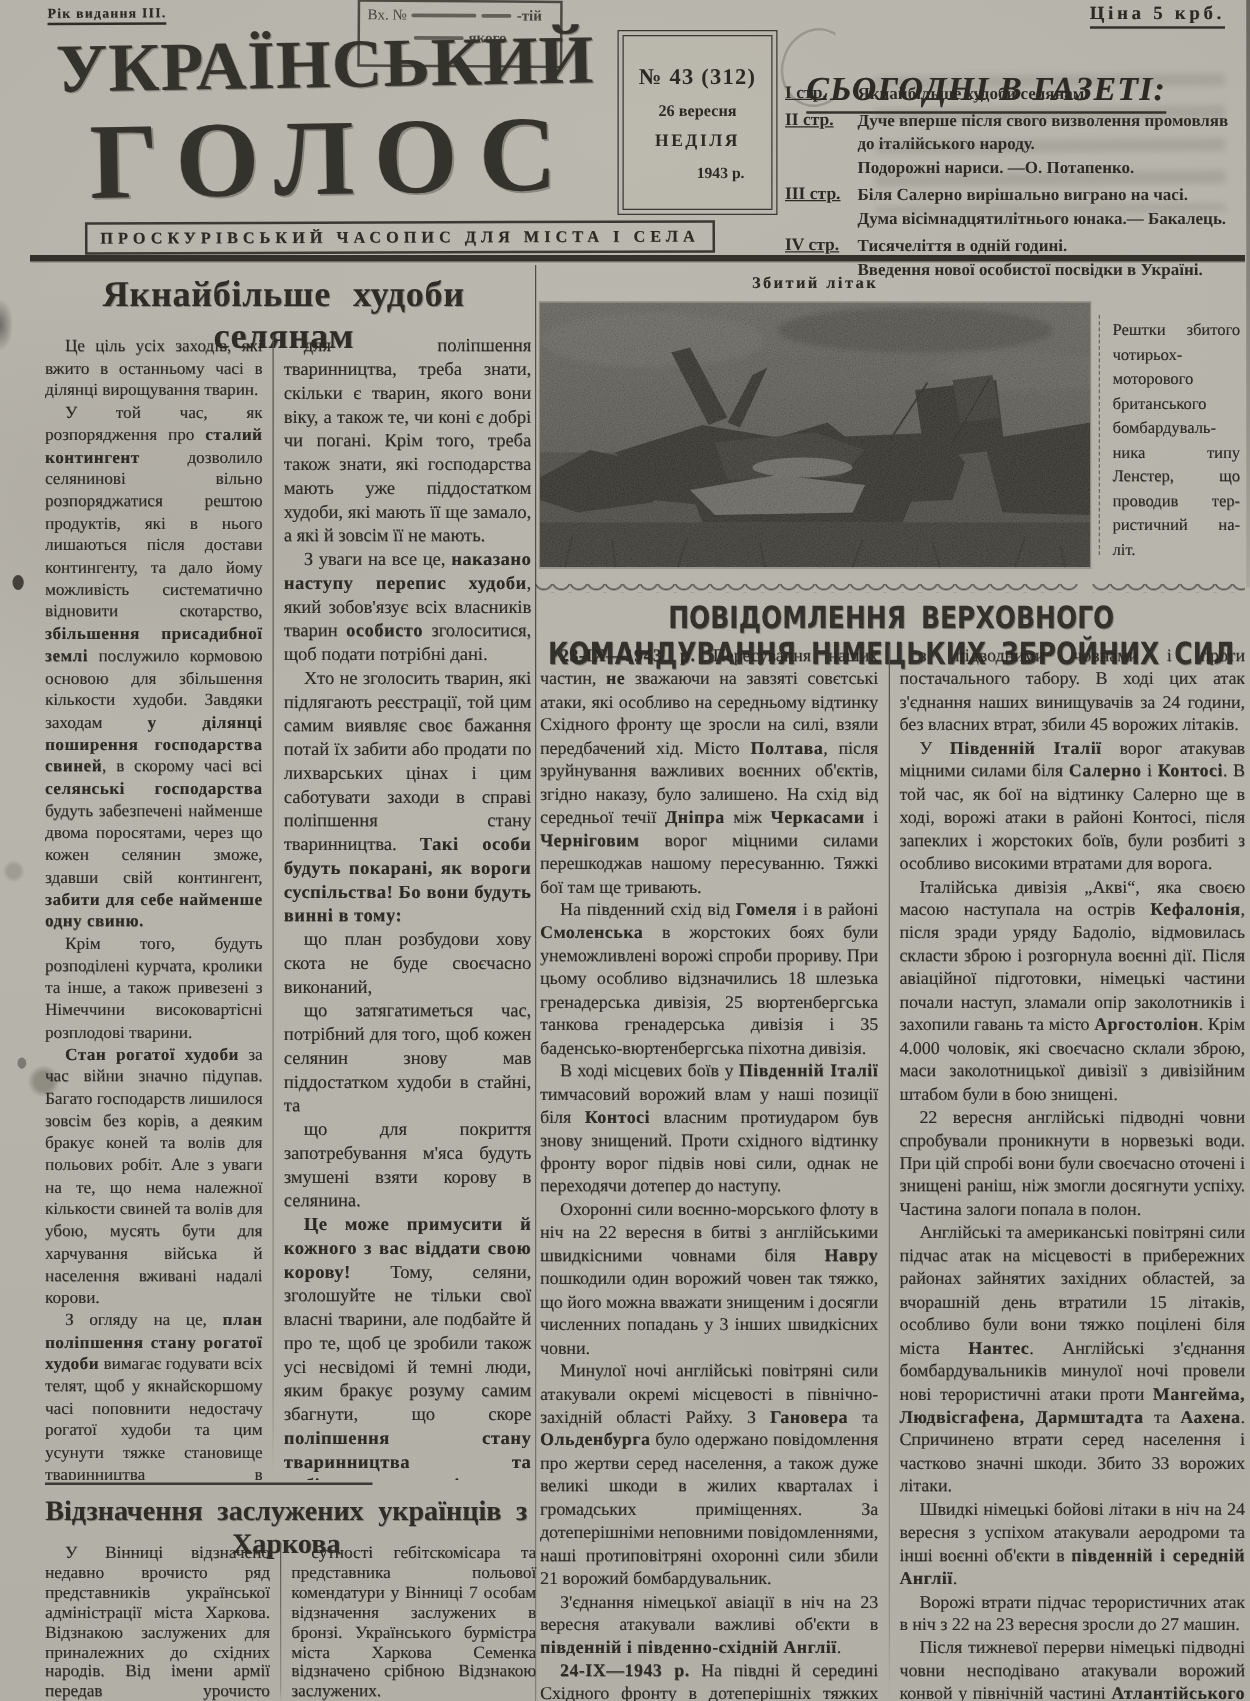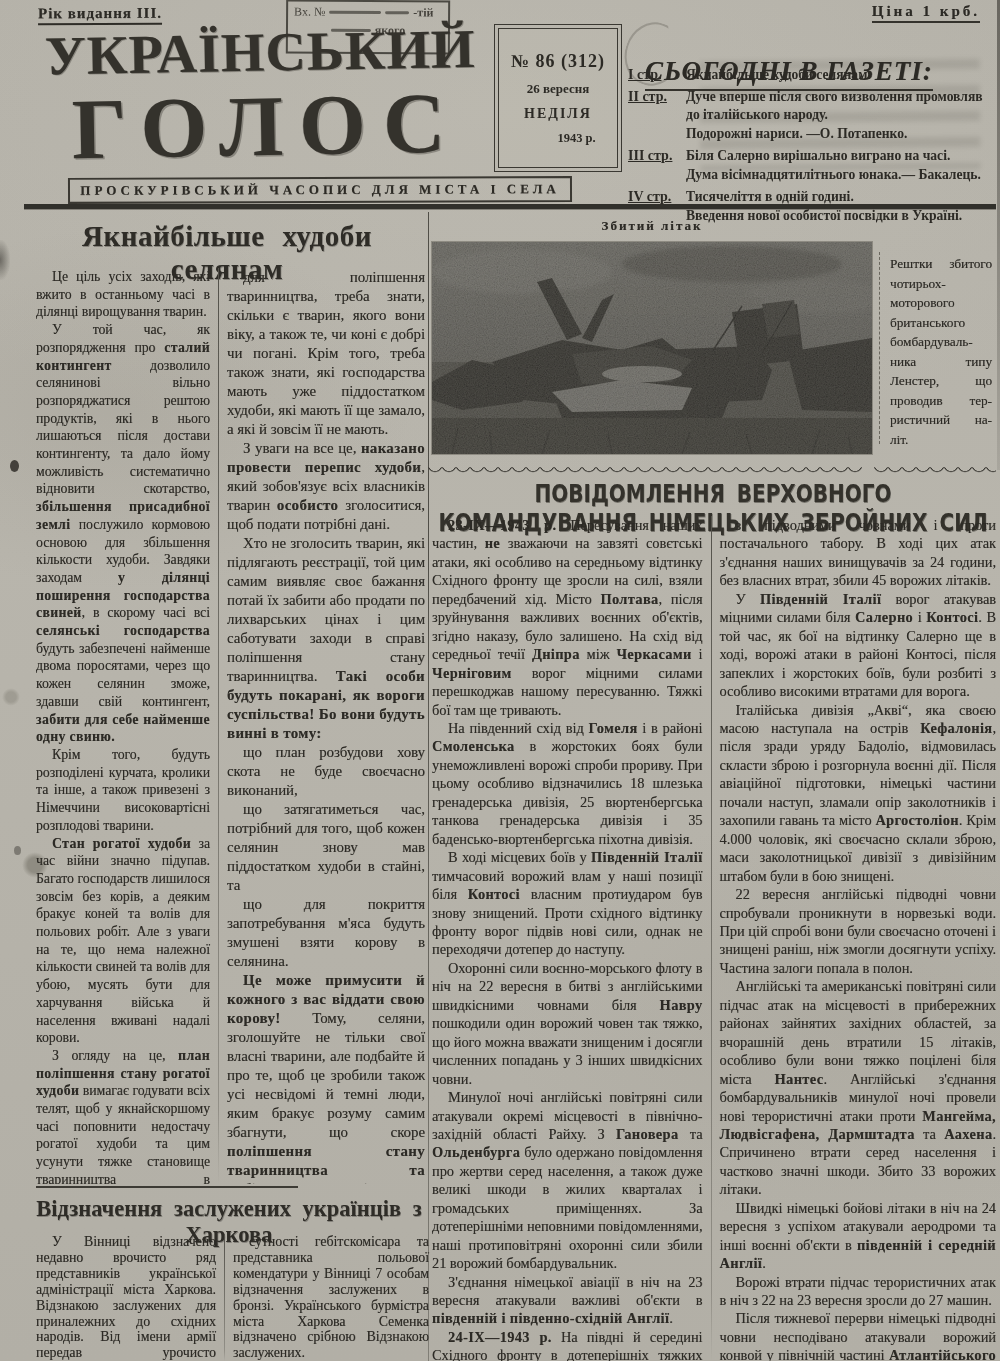--- a/index.html
+++ b/index.html
@@ -9,21 +9,21 @@
       radial-gradient(ellipse 420px 260px at 12% 30%, rgba(125,120,108,.14), transparent 70%),
       radial-gradient(ellipse 500px 300px at 85% 75%, rgba(130,126,114,.12), transparent 70%),
       radial-gradient(ellipse 900px 500px at 50% 8%, rgba(205,202,192,.25), transparent 75%),
       linear-gradient(180deg,#b4b1a8 0%,#b8b5ac 40%,#b2afa6 100%);
     font-family:"Liberation Serif","DejaVu Serif",serif;
     color:#2c2a25;
   }
   .abs{position:absolute;}
   .ink{color:#2c2a25; text-shadow:0.3px 0.3px 0.4px rgba(44,42,37,.45);}
   
-  .edition-year{left:38px;top:5px;font-size:15px;font-weight:bold;border-bottom:2.5px solid #2e2c27;padding-bottom:1px;letter-spacing:1px;transform:rotate(-.3deg);}
+  .edition-year{left:38px;top:5px;font-size:11px;font-weight:bold;border-bottom:2.5px solid #2e2c27;padding-bottom:1px;letter-spacing:1px;transform:rotate(-.3deg);}
   .stamp-box{left:286px;top:0;width:160px;height:50px;border:2.5px solid rgba(48,46,40,.8);transform:rotate(.4deg);font-size:12px;color:rgba(48,46,40,.85);}
   .stamp-row{display:flex;align-items:center;gap:4px;padding:3px 6px 0 6px;}
   .scribble{display:inline-block;height:3px;background:rgba(52,50,44,.65);border-radius:2px;}
   .stamp-suffix{font-weight:bold;}
   .masthead{left:22px;top:24px;width:478px;text-align:center;transform:rotate(-1deg);}
   .masthead-l1{font-size:56px;font-weight:bold;letter-spacing:1px;line-height:1;transform:scaleY(.98);
     color:#34322c;text-shadow:1px 1px 0 rgba(52,50,44,.35), -0.5px 0 0 rgba(52,50,44,.3);}
   .masthead-l2{font-size:86px;font-weight:bold;letter-spacing:16px;line-height:.95;margin-top:6px;padding-left:10px;
     color:#34322c;text-shadow:1.5px 1.5px 0 rgba(52,50,44,.35), -0.5px 0 0 rgba(52,50,44,.3);}
   .subtitle-box{left:68px;top:177px;width:500px;height:22px;border:2px solid #3a3832;display:flex;align-items:center;justify-content:center;
@@ -106,27 +106,27 @@
 </div>
 
 <div class="abs masthead">
   <div class="masthead-l1">УКРАЇНСЬКИЙ</div>
   <div class="masthead-l2">ГОЛОС</div>
 </div>
 
 <div class="abs subtitle-box ink">ПРОСКУРІВСЬКИЙ ЧАСОПИС ДЛЯ МІСТА І СЕЛА</div>
 
 <div class="abs issue-box">
-  <div class="issue-number">№ 86 (312)</div>
+  <div class="issue-number">№ 43 (312)</div>
   <div class="issue-date">26 вересня</div>
   <div class="issue-day">НЕДІЛЯ</div>
   <div class="issue-year">1943 р.</div>
 </div>
 
-<div class="abs price ink">Ціна 1 крб.</div>
+<div class="abs price ink">Ціна 5 крб.</div>
 
 <div class="abs ghost"></div>
 <div class="abs round-stamp"></div>
 
 <div class="abs toc-title ink">СЬОГОДНІ В ГАЗЕТІ:</div>
 <div class="abs toc">
     <div class="toc-row">
       <div class="toc-page">І стр.</div>
       <div class="toc-lines">
         <div>Якнайбільше худоби селянам.</div>
@@ -169,21 +169,21 @@
   <div class="a1-col1 ink">
       <p class="para">Це ціль усіх заходів, які вжито в останньому часі в ділянці вирощування тварин.</p>
       <p class="para">У той час, як розпорядження про <b>сталий контингент</b> дозволило селянинові вільно розпоряджатися рештою продуктів, які в нього лишаються після достави контингенту, та дало йому можливість систематично відновити скотарство, <b>збільшення присадибної землі</b> послужило кормовою основою для збільшення кількости худоби. Завдяки заходам <b>у ділянці поширення господарства свиней</b>, в скорому часі всі <b>селянські господарства</b> будуть забезпечені найменше двома поросятами, через що кожен селянин зможе, здавши свій контингент, <b>забити для себе найменше одну свиню.</b></p>
       <p class="para">Крім того, будуть розподілені курчата, кролики та інше, а також привезені з Німеччини високовартісні розплодові тварини.</p>
       <p class="para"><b>Стан рогатої худоби</b> за час війни значно підупав. Багато господарств лишилося зовсім без корів, а деяким бракує коней та волів для польових робіт. Але з уваги на те, що нема належної кількости свиней та волів для убою, мусять бути для харчування війська й населення вживані надалі корови.</p>
       <p class="para">З огляду на це, <b>план поліпшення стану рогатої худоби</b> вимагає годувати всіх телят, щоб у якнайскоршому часі поповнити недостачу рогатої худоби та цим усунути тяжке становище тваринництва в теперішньому часі.</p>
     </div>
   <div class="col-divider"></div>
   <div class="a1-col2 ink">
       <p class="para">для поліпшення тваринництва, треба знати, скільки є тварин, якого вони віку, а також те, чи коні є добрі чи погані. Крім того, треба також знати, які господарства мають уже піддостатком худоби, які мають її ще замало, а які й зовсім її не мають.</p>
-      <p class="para">З уваги на все це, <b>наказано провести перепис худоби</b>, який зобов'язує всіх власників тварин <b>особисто</b> зголоситися, щоб подати потрібні дані.</p>
+      <p class="para">З уваги на все це, <b>наказано наступу перепис худоби</b>, який зобов'язує всіх власників тварин <b>особисто</b> зголоситися, щоб подати потрібні дані.</p>
       <p class="para">Хто не зголосить тварин, які підлягають реєстрації, той цим самим виявляє своє бажання потай їх забити або продати по лихварських цінах і цим саботувати заходи в справі поліпшення стану тваринництва. <b>Такі особи будуть покарані, як вороги суспільства! Бо вони будуть винні в тому:</b></p>
       <p class="para">що план розбудови хову скота не буде своєчасно виконаний,</p>
       <p class="para">що затягатиметься час, потрібний для того, щоб кожен селянин знову мав піддостатком худоби в стайні, та</p>
       <p class="para">що для покриття запотребування м'яса будуть змушені взяти корову в селянина.</p>
       <p class="para"><b>Це може примусити й кожного з вас віддати свою корову!</b> Тому, селяни, зголошуйте не тільки свої власні тварини, але подбайте й про те, щоб це зробили також усі несвідомі й темні люди, яким бракує розуму самим збагнути, що скоре <b>поліпшення стану тваринництва та побільшення кількости тварин</b> є їхньою власною користю.</p>
     </div>
 </div>
 <div class="abs end-rule"></div>
 
 <div class="abs headline-3">Відзначення заслужених українців з Харкова</div>

